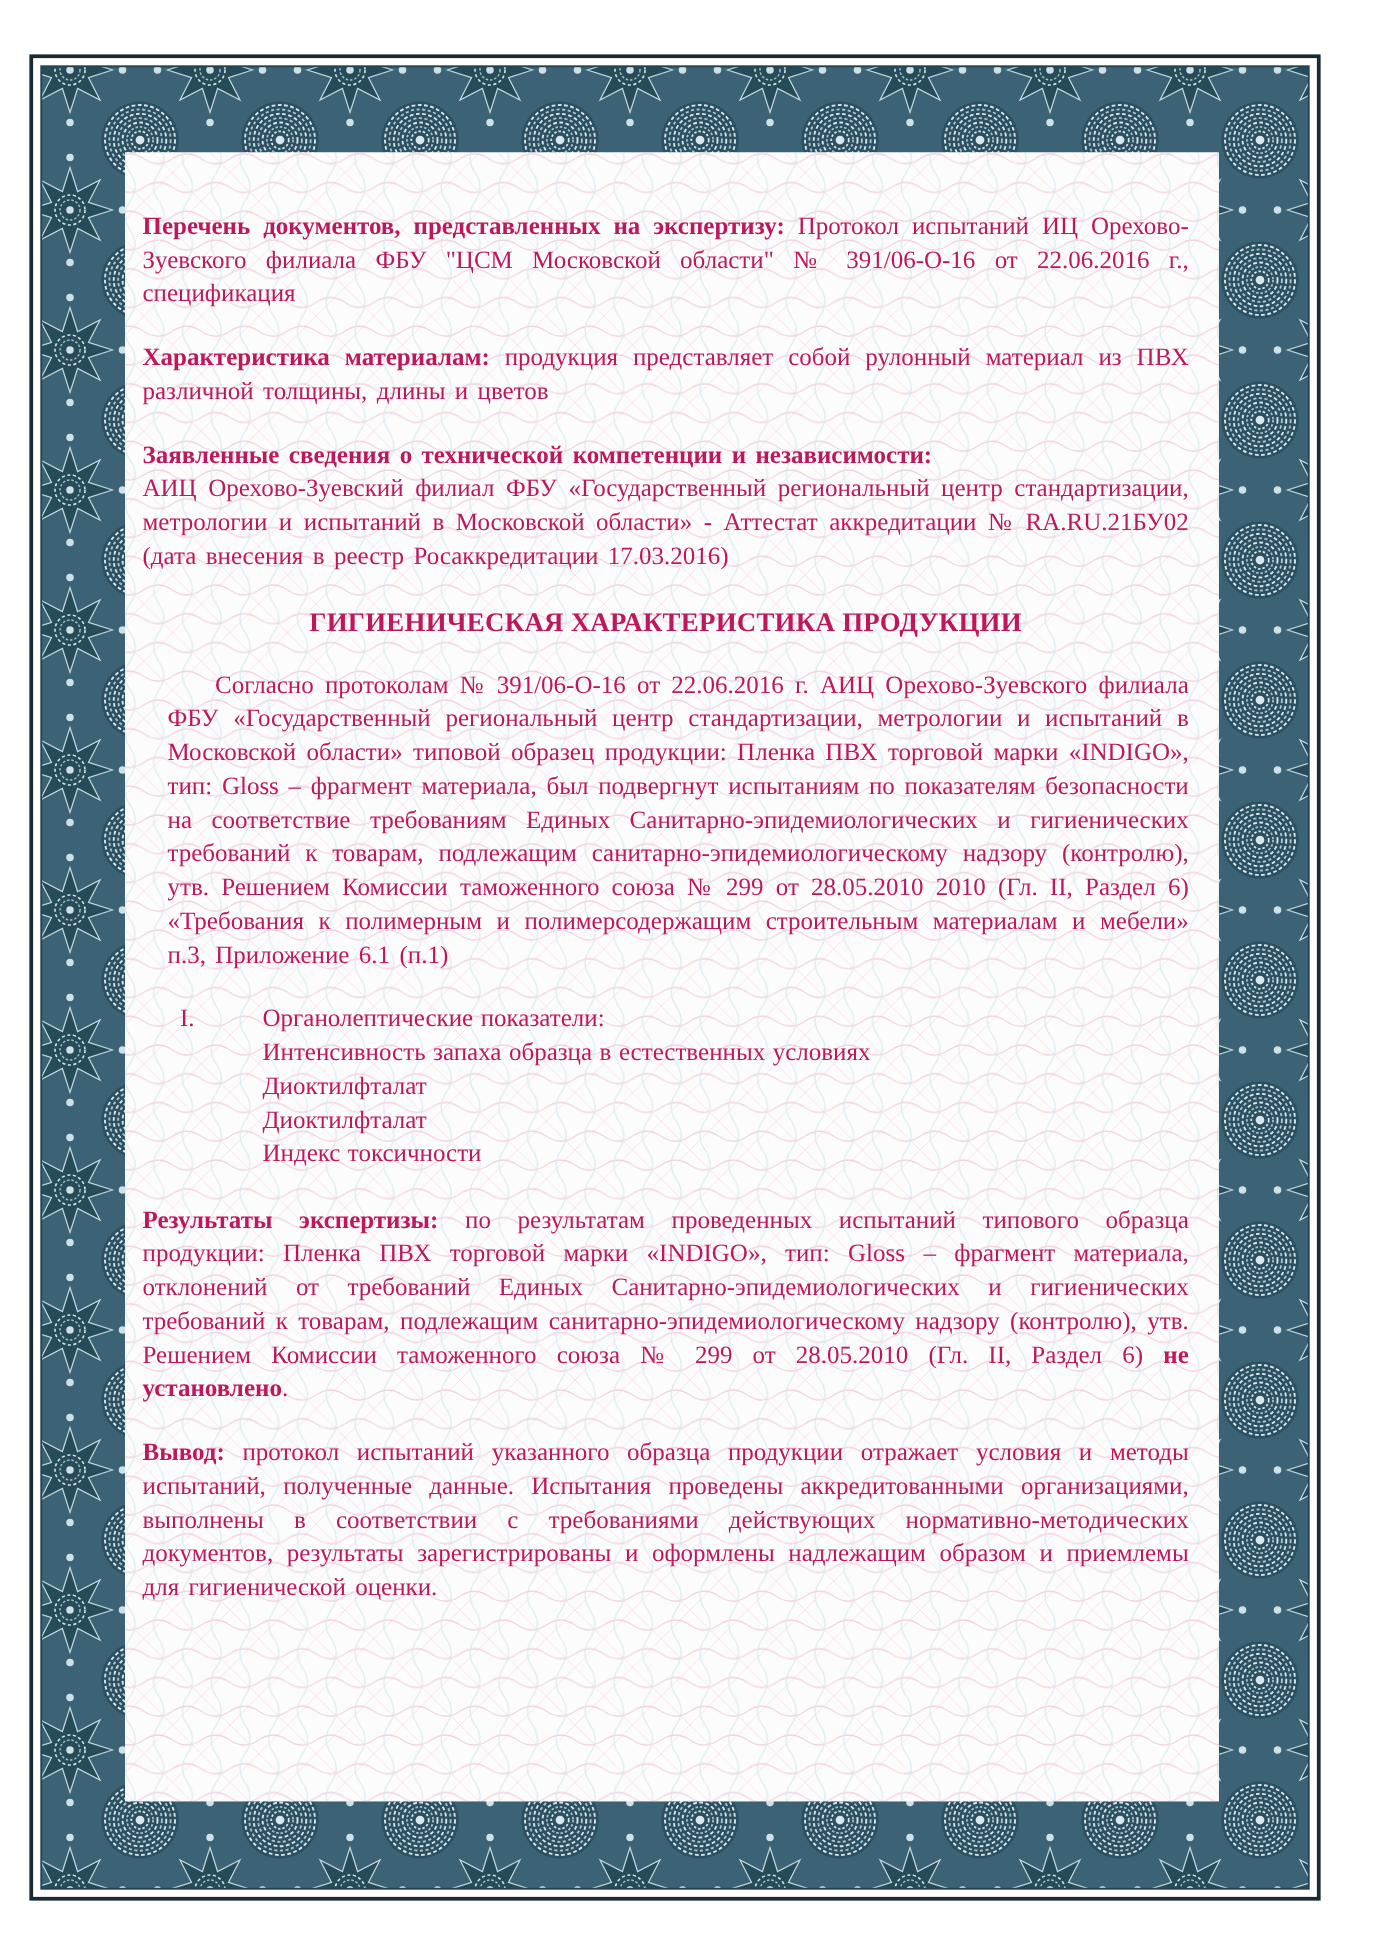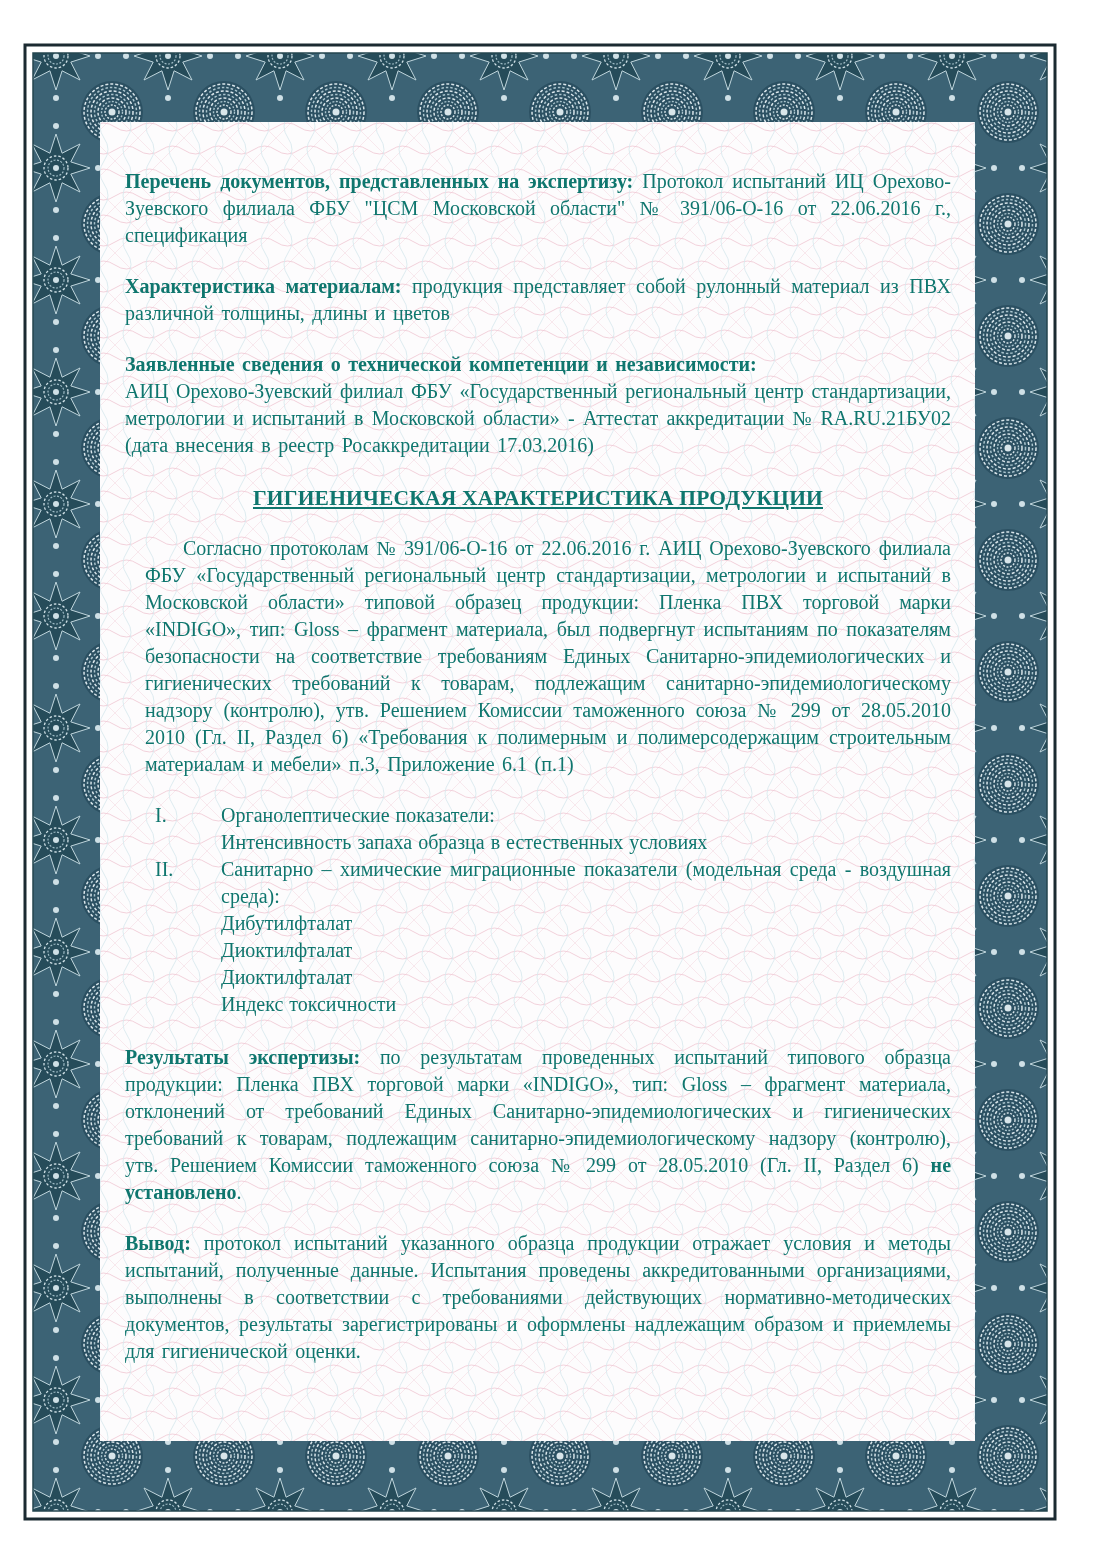--- a/index.html
+++ b/index.html
@@ -10,41 +10,40 @@
     background: #ffffff;
     overflow: hidden;
     font-family: "Liberation Serif", "DejaVu Serif", serif;
   }
   .border-art { position: absolute; left: 0; top: 0; }
   .content {
     position: absolute;
     left: 100px; top: 122px;
     width: 875px; height: 1319px;
     box-sizing: border-box;
-    padding: 46px 24px 0 25px;
-    color: #0f766e;
+    padding: 46px 24px 0 14px;
+    color: #be185d;
   }
   .doc-para {
     margin: 0 0 24px 0;
     font-size: 20px;
     line-height: 27px;
     text-align: justify;
     word-spacing: 2.5px;
   }
   .doc-para.indent { text-indent: 38px; margin-left: 20px; }
   .lead { font-weight: 700; }
   .lead-block { display: block; text-indent: 0; }
   .doc-heading {
     margin: 4px 0 22px 0;
     font-size: 21.5px;
     line-height: 30px;
     font-weight: 700;
     text-align: center;
     letter-spacing: 0.2px;
-    text-decoration: underline;
   }
   .doc-list {
     margin: 2px 0 26px 0;
     padding-left: 30px;
     font-size: 20px;
     line-height: 27px;
     word-spacing: 1px;
   }
   .list-row { display: grid; grid-template-columns: 66px 1fr; }
   .list-text { text-align: justify; }
@@ -112,28 +111,20 @@
         <div class="doc-list">
           <div class="list-row">
             <span class="list-num">I.</span>
             <span class="list-text">Органолептические показатели:</span>
           </div>
           <div class="list-row">
             <span class="list-num"></span>
             <span class="list-text">Интенсивность запаха образца в естественных условиях</span>
           </div>
           <div class="list-row">
-            <span class="list-num">II.</span>
-            <span class="list-text">Санитарно – химические миграционные показатели (модельная среда - воздушная среда):</span>
-          </div>
-          <div class="list-row">
-            <span class="list-num"></span>
-            <span class="list-text">Дибутилфталат</span>
-          </div>
-          <div class="list-row">
             <span class="list-num"></span>
             <span class="list-text">Диоктилфталат</span>
           </div>
           <div class="list-row">
             <span class="list-num"></span>
             <span class="list-text">Диоктилфталат</span>
           </div>
           <div class="list-row">
             <span class="list-num"></span>
             <span class="list-text">Индекс токсичности</span>

